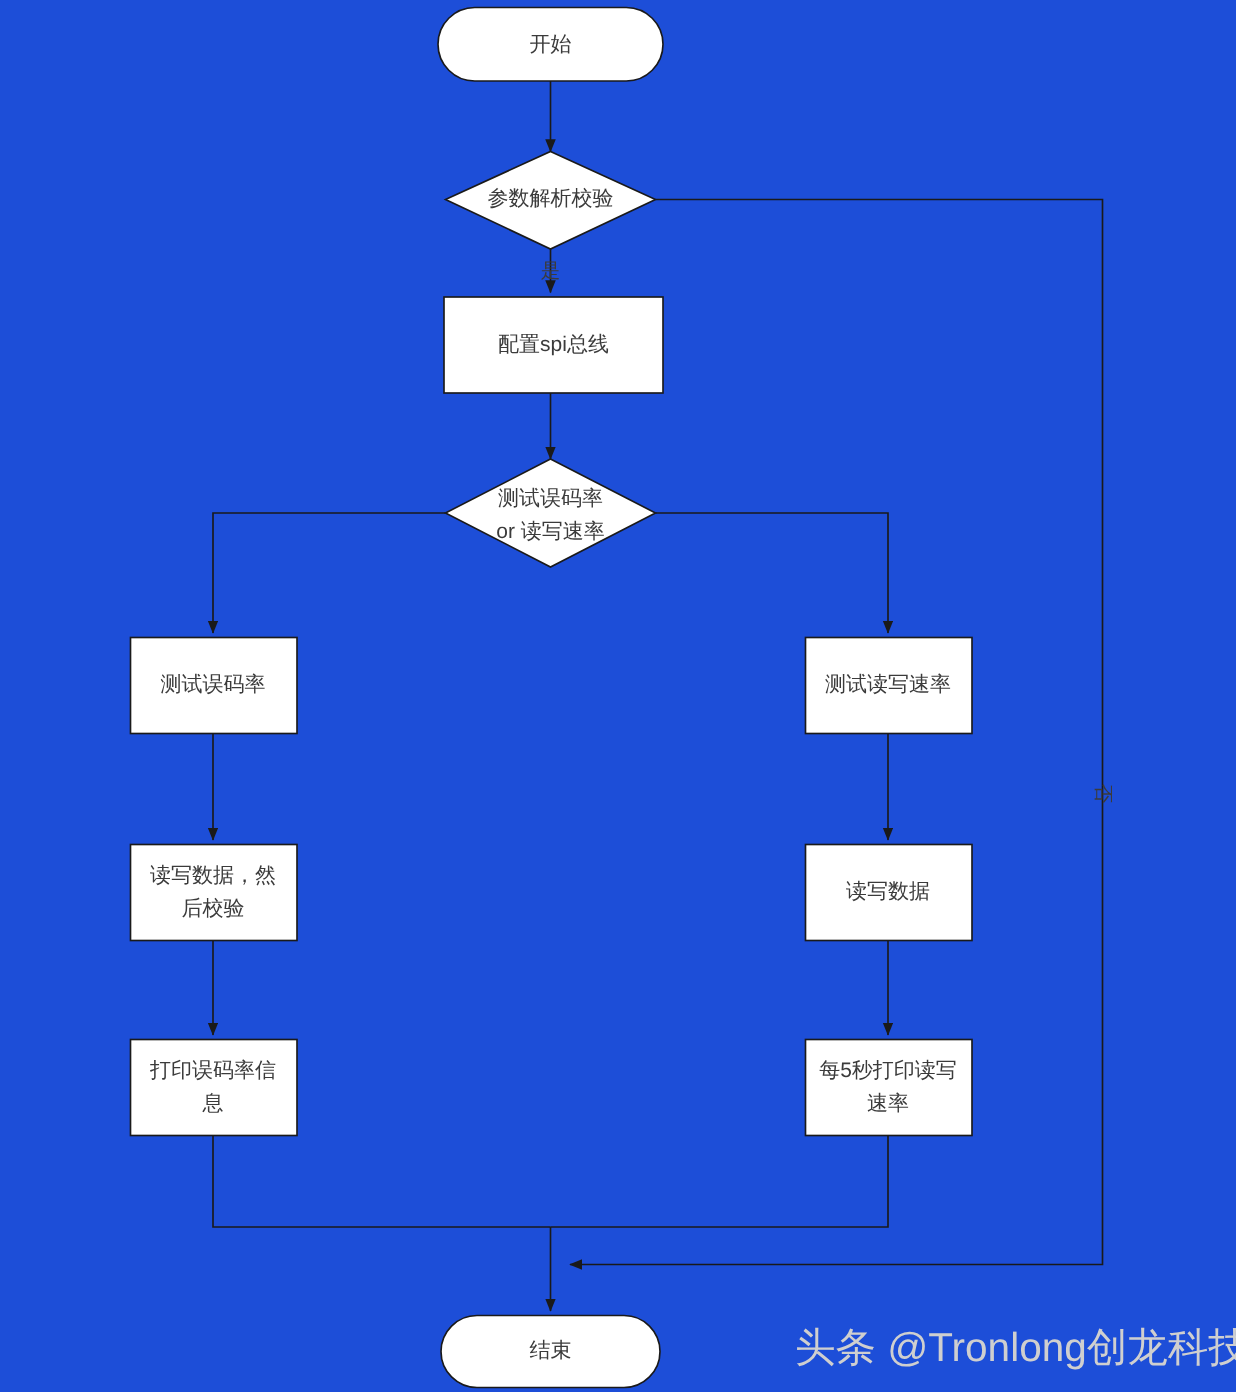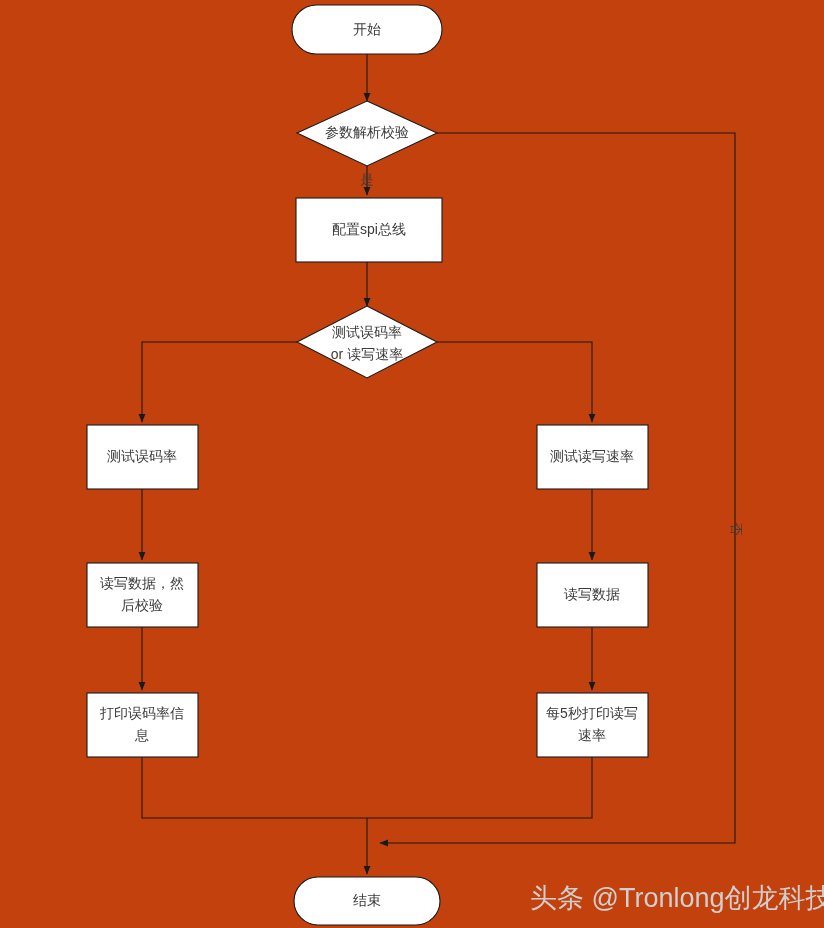--- a/index.html
+++ b/index.html
@@ -7,21 +7,21 @@
     padding: 0;
     background: #ffffff;
   }
   body {
     font-family: "Liberation Sans", "DejaVu Sans", sans-serif;
   }
   #canvas {
     position: relative;
     width: 824px;
     height: 928px;
-    background: #c2410c;
+    background: #1d4ed8;
     overflow: hidden;
   }
   #flow-svg {
     position: absolute;
     left: 0;
     top: 0;
     width: 824px;
     height: 928px;
   }
   .node-shape {

